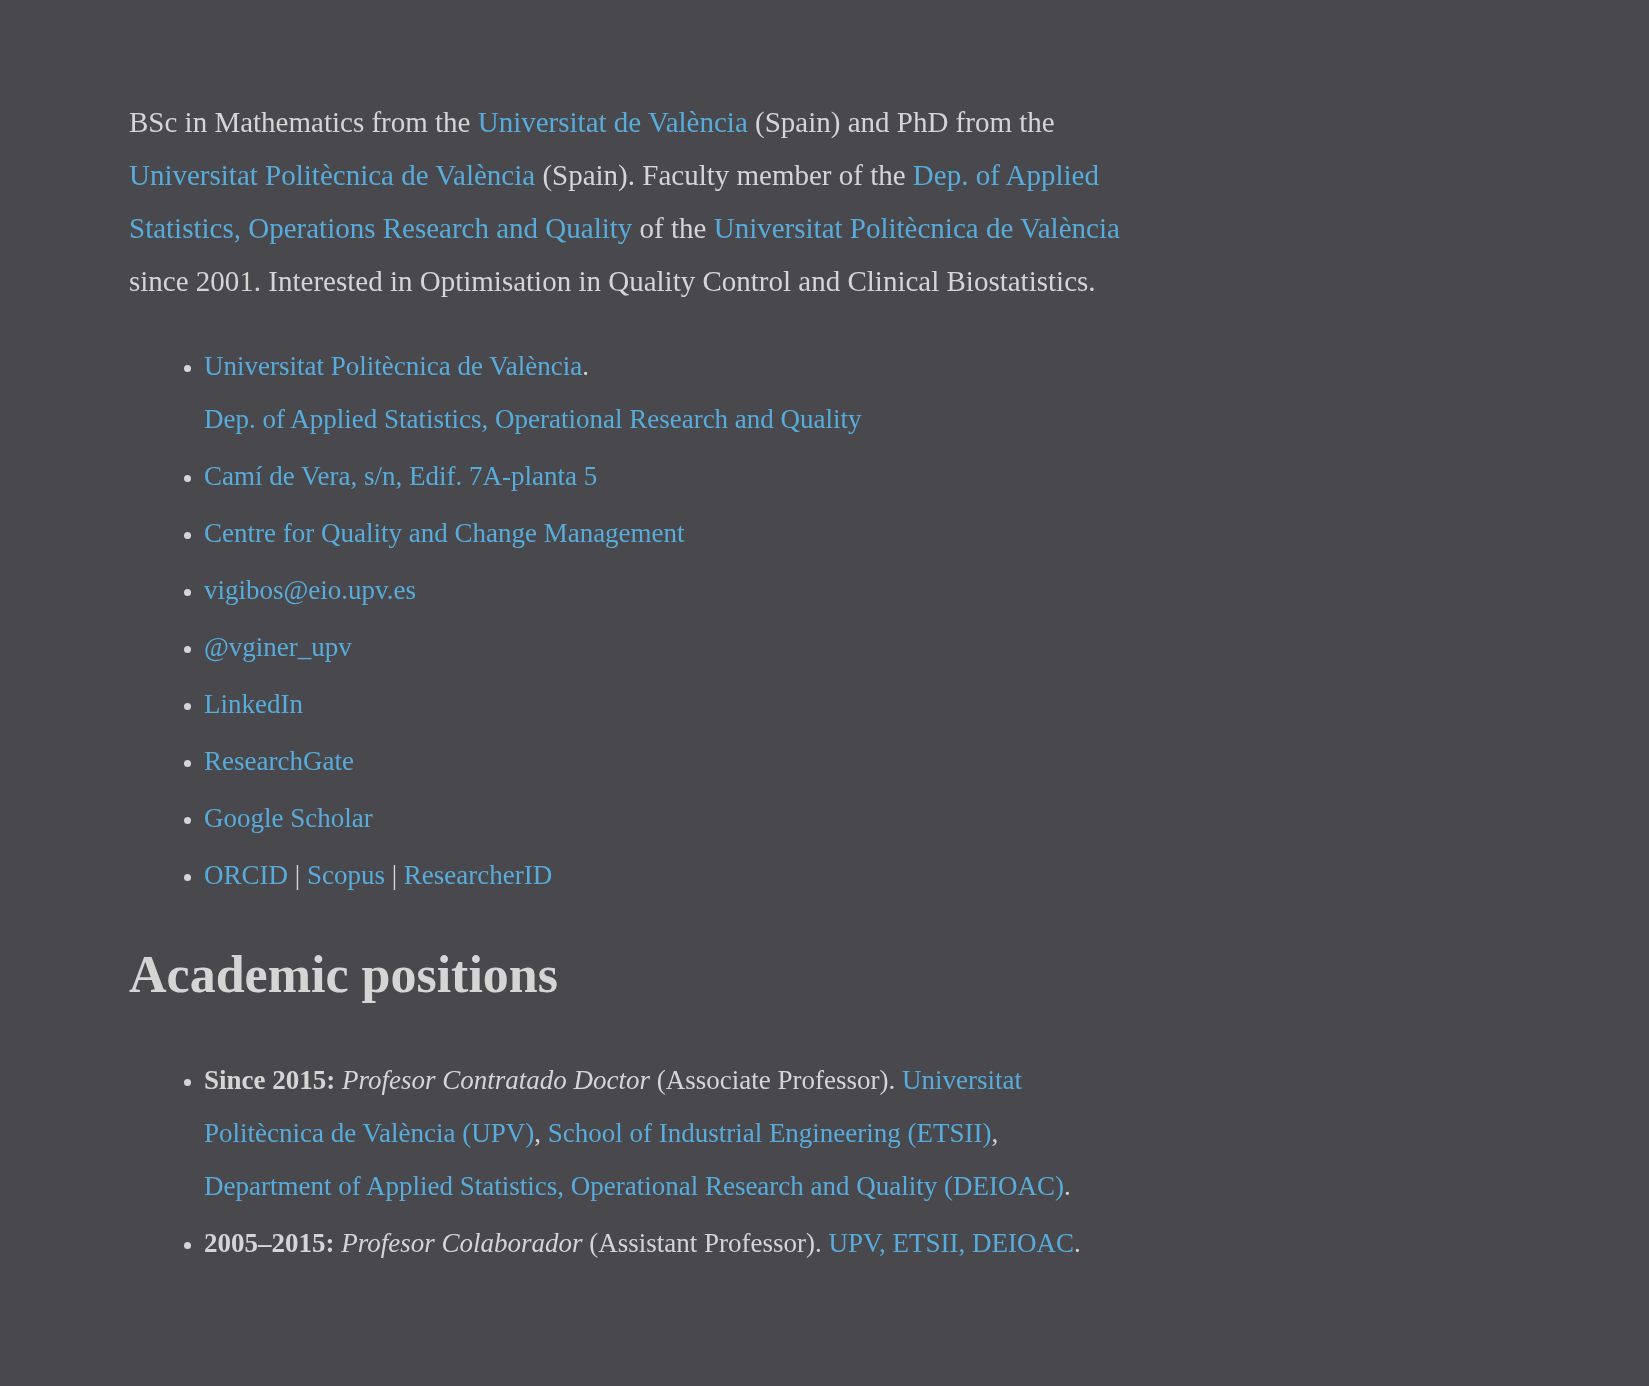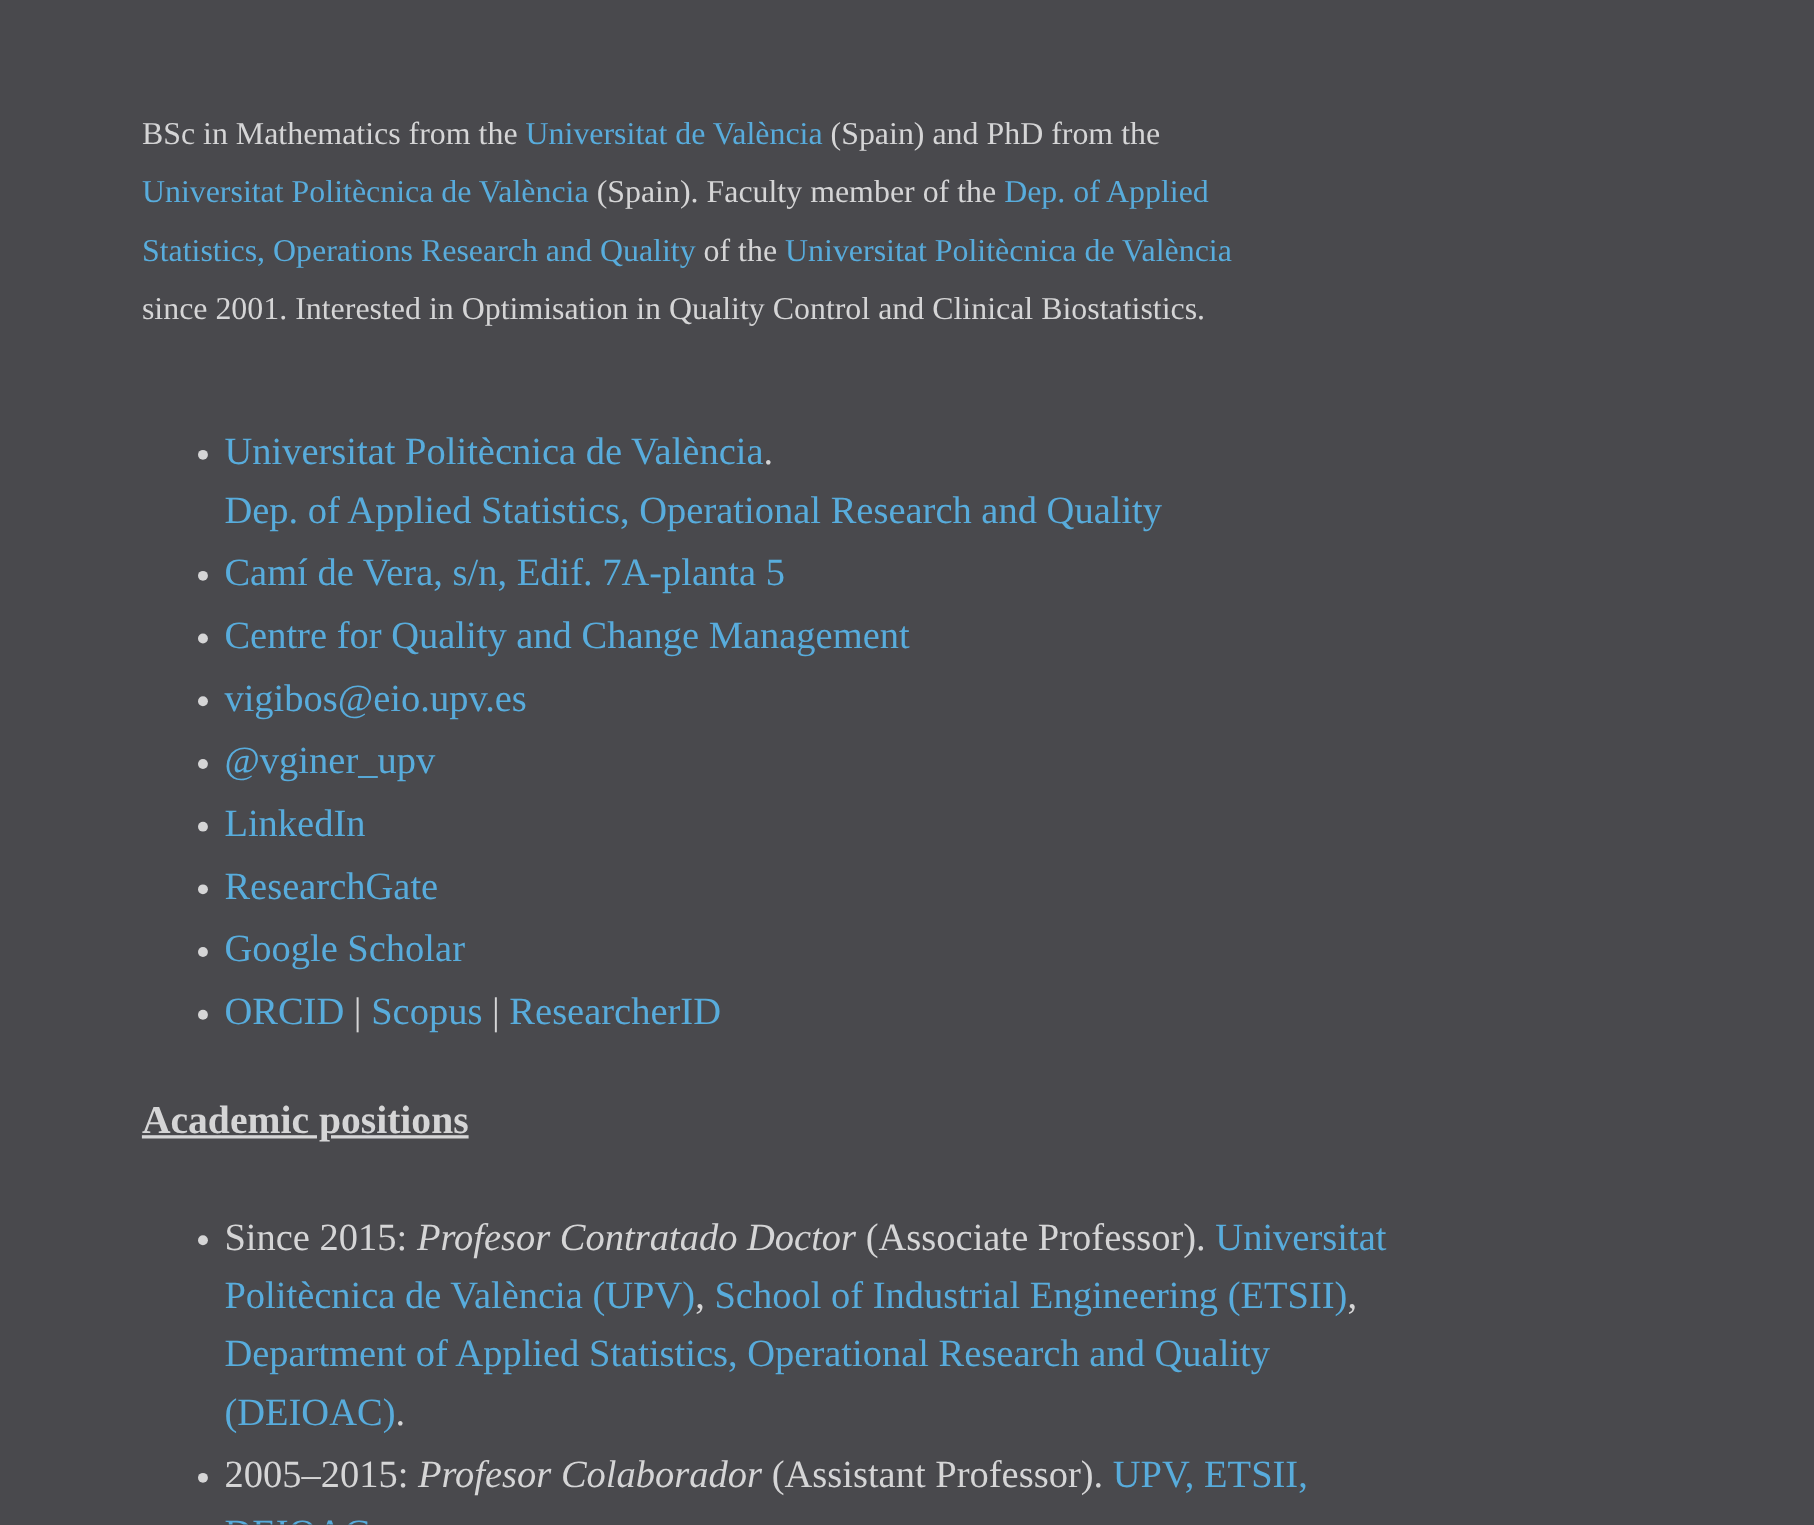--- a/index.html
+++ b/index.html
@@ -11,27 +11,27 @@
   html,body{margin:0;padding:0;}
   body{
     width:1649px;height:1386px;overflow:hidden;
     background:var(--bg);
     color:var(--text);
     font-family:"Liberation Serif","DejaVu Serif",serif;
   }
   .content{padding:46px 0 0 129px;width:1320px;}
   h1{font-size:62px;line-height:72px;margin:0;font-weight:700;letter-spacing:0;}
   p.intro{font-size:29px;line-height:53px;margin:50px 0 0;}
-  ul{margin:76px 0 0;padding:0 0 0 75px;font-size:35px;line-height:53px;list-style:disc;}
+  ul{margin:32px 0 0;padding:0 0 0 75px;font-size:27px;line-height:53px;list-style:disc;}
   ul.positions{margin-top:53px;}
   li{margin:0 0 4px;}
   li::marker{color:var(--text);font-size:0.85em;}
-  h2{font-size:36px;line-height:53px;margin:46px 0 0;font-weight:700;text-decoration:underline;}
+  h2{font-size:52px;line-height:53px;margin:46px 0 0;font-weight:700;}
   a{color:var(--link);text-decoration:none;cursor:pointer;}
-  .b{font-weight:400;text-align:center;}
+  .b{font-weight:700;text-align:center;}
   .i{font-style:italic;}
 </style>
 </head>
 <body>
 
 <div class="content">
 
   <p class="intro"><span>BSc in Mathematics from the </span><a href="#">Universitat de València</a><span> (Spain) and PhD from the</span><br><a href="#">Universitat Politècnica de València</a><span> (Spain). Faculty member of the </span><a href="#">Dep. of Applied</a><br><a href="#">Statistics, Operations Research and Quality</a><span> of the </span><a href="#">Universitat Politècnica de València</a><br><span>since 2001. Interested in Optimisation in Quality Control and Clinical Biostatistics.</span></p>
 
   <ul class="contact">

